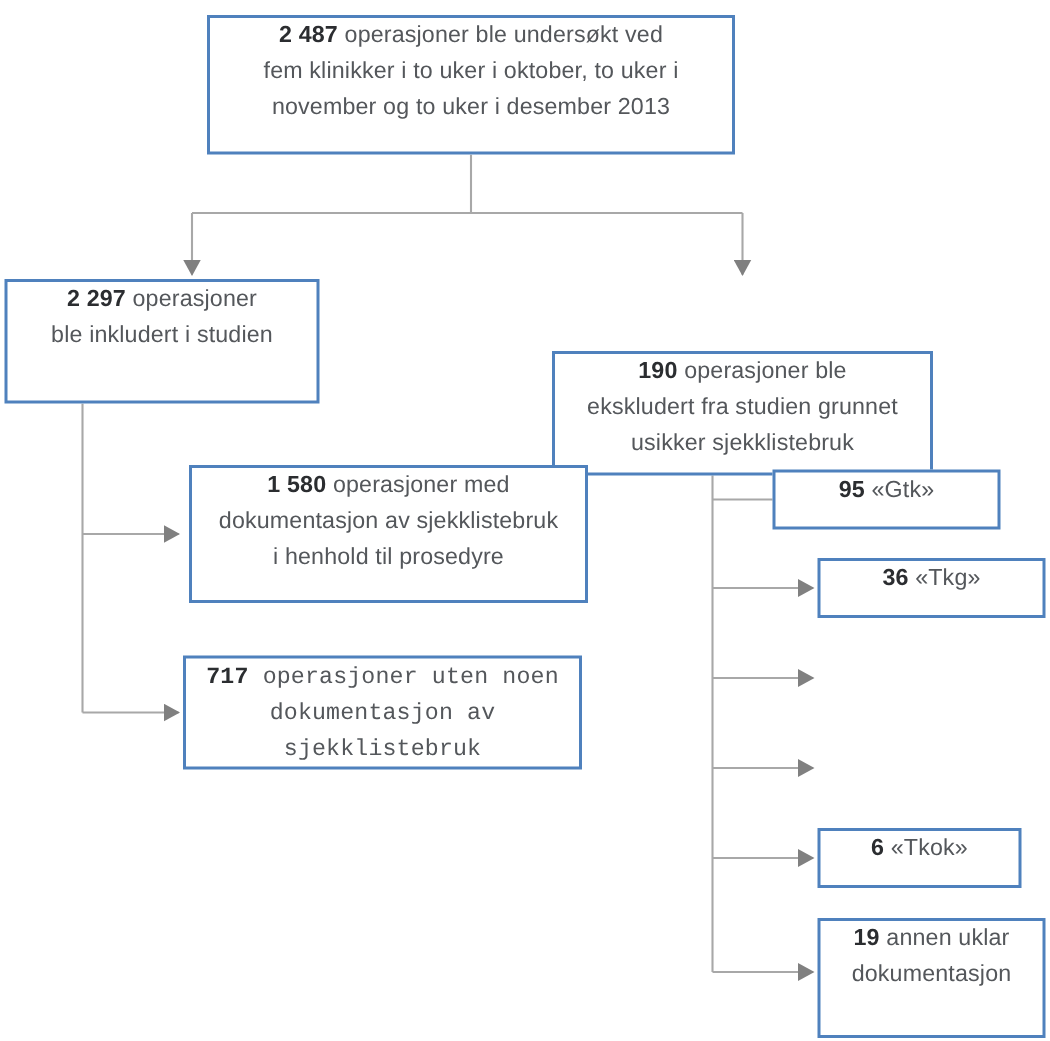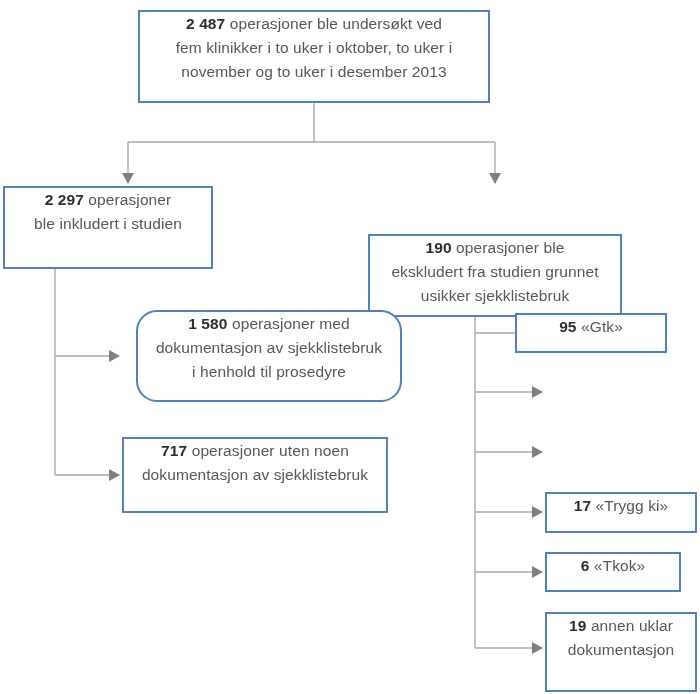--- a/index.html
+++ b/index.html
@@ -67,40 +67,40 @@
     <p class="txt"><b class="num">2 297</b><span> operasjoner
 ble inkludert i studien</span></p>
   </div>
 
   <div class="box" style="left:368px;top:186px;width:254px;height:83px;margin-top:48px;">
     <p class="txt"><b class="num">190</b><span> operasjoner ble
 ekskludert fra studien grunnet
 usikker sjekklistebruk</span></p>
   </div>
 
-  <div class="box" style="left:136px;top:310px;width:266px;height:92px;border-radius:21px;">
+  <div class="box" style="left:126px;top:310px;width:266px;height:92px;">
     <p class="txt"><b class="num">1 580</b><span> operasjoner med
 dokumentasjon av sjekklistebruk
 i  henhold til prosedyre</span></p>
   </div>
 
-  <div class="box" style="left:122px;top:437px;width:266px;height:76px;">
+  <div class="box" style="left:122px;top:437px;width:266px;height:76px;font-family:Liberation Mono, monospace;">
     <p class="txt"><b class="num">717</b><span> operasjoner uten noen
 dokumentasjon av sjekklistebruk</span></p>
   </div>
 
   <div class="box" style="left:515px;top:313px;width:152px;height:40px;">
     <p class="txt"><b class="num">95</b><span> «Gtk»</span></p>
   </div>
 
+  <div class="box" style="left:545px;top:372px;width:152px;height:40px;">
+    <p class="txt"><b class="num">36</b><span> «Tkg»</span></p>
+  </div>
 
 
-  <div class="box" style="left:545px;top:492px;width:152px;height:41px;">
-    <p class="txt"><b class="num">17</b><span> «Trygg ki»</span></p>
-  </div>
 
   <div class="box" style="left:545px;top:552px;width:136px;height:40px;">
     <p class="txt"><b class="num">6</b><span> «Tkok»</span></p>
   </div>
 
   <div class="box" style="left:545px;top:612px;width:152px;height:80px;">
     <p class="txt"><b class="num">19</b><span> annen uklar
 dokumentasjon</span></p>
   </div>
 

